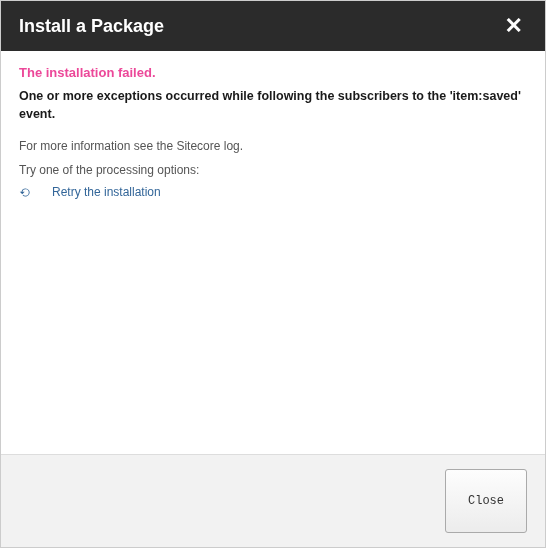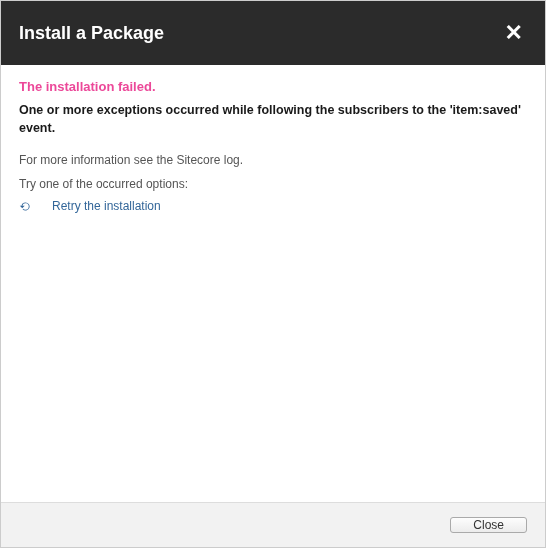--- a/index.html
+++ b/index.html
@@ -18,21 +18,21 @@
     .dialog {
       width: 100%;
       height: 100%;
       display: flex;
       flex-direction: column;
       border: 1px solid #ccc;
     }
     .header {
       background: #2b2b2b;
       color: #fff;
-      padding: 19px 18px;
+      padding: 12px 18px;
       display: flex;
       align-items: center;
       justify-content: space-between;
     }
     .header-title {
       font-size: 18px;
       font-weight: bold;
     }
     .close-x {
       font-size: 22px;
@@ -85,41 +85,42 @@
       background: #f2f2f2;
       border-top: 1px solid #ddd;
       padding: 14px 18px;
       display: flex;
       justify-content: flex-end;
     }
     .btn {
       background: linear-gradient(#fdfdfd, #ececec);
       border: 1px solid #aaa;
       border-radius: 3px;
-      padding: 0 22px;
+      padding: 24px 22px;
       font-size: 12px;
       color: #333;
       cursor: pointer;
+      font-family: Liberation Mono, monospace;
     }
   </style>
 </head>
 <body>
 
 <div class="dialog">
 
   <div class="header">
     <div class="header-title">Install a Package</div>
     <div class="close-x">✕</div>
   </div>
 
   <div class="body">
     <div class="error-heading">The installation failed.</div>
     <div class="error-message">One or more exceptions occurred while following the subscribers to the 'item:saved' event.</div>
     <div class="info-line">For more information see the Sitecore log.</div>
-    <div class="options-line">Try one of the occurred options:</div>
+    <div class="options-line">Try one of the processing options:</div>
     <div class="retry-link">
       <span class="retry-icon">
         <svg width="13" height="13" viewBox="0 0 16 16">
           <path fill="#336699" d="M8 3a5 5 0 0 0-4.9 4H1l3 3 3-3H4.1A4 4 0 1 1 8 12a4 4 0 0 1-2.83-1.17l-.7.7A5 5 0 1 0 8 3z"></path>
         </svg>
       </span>
       <span>Retry the installation</span>
     </div>
   </div>
 

